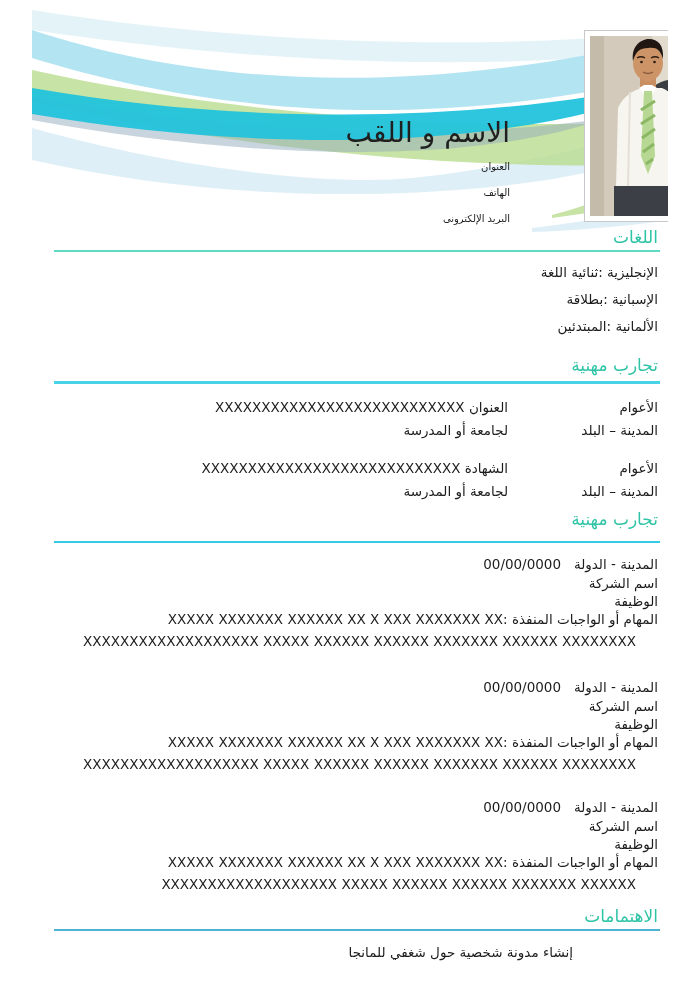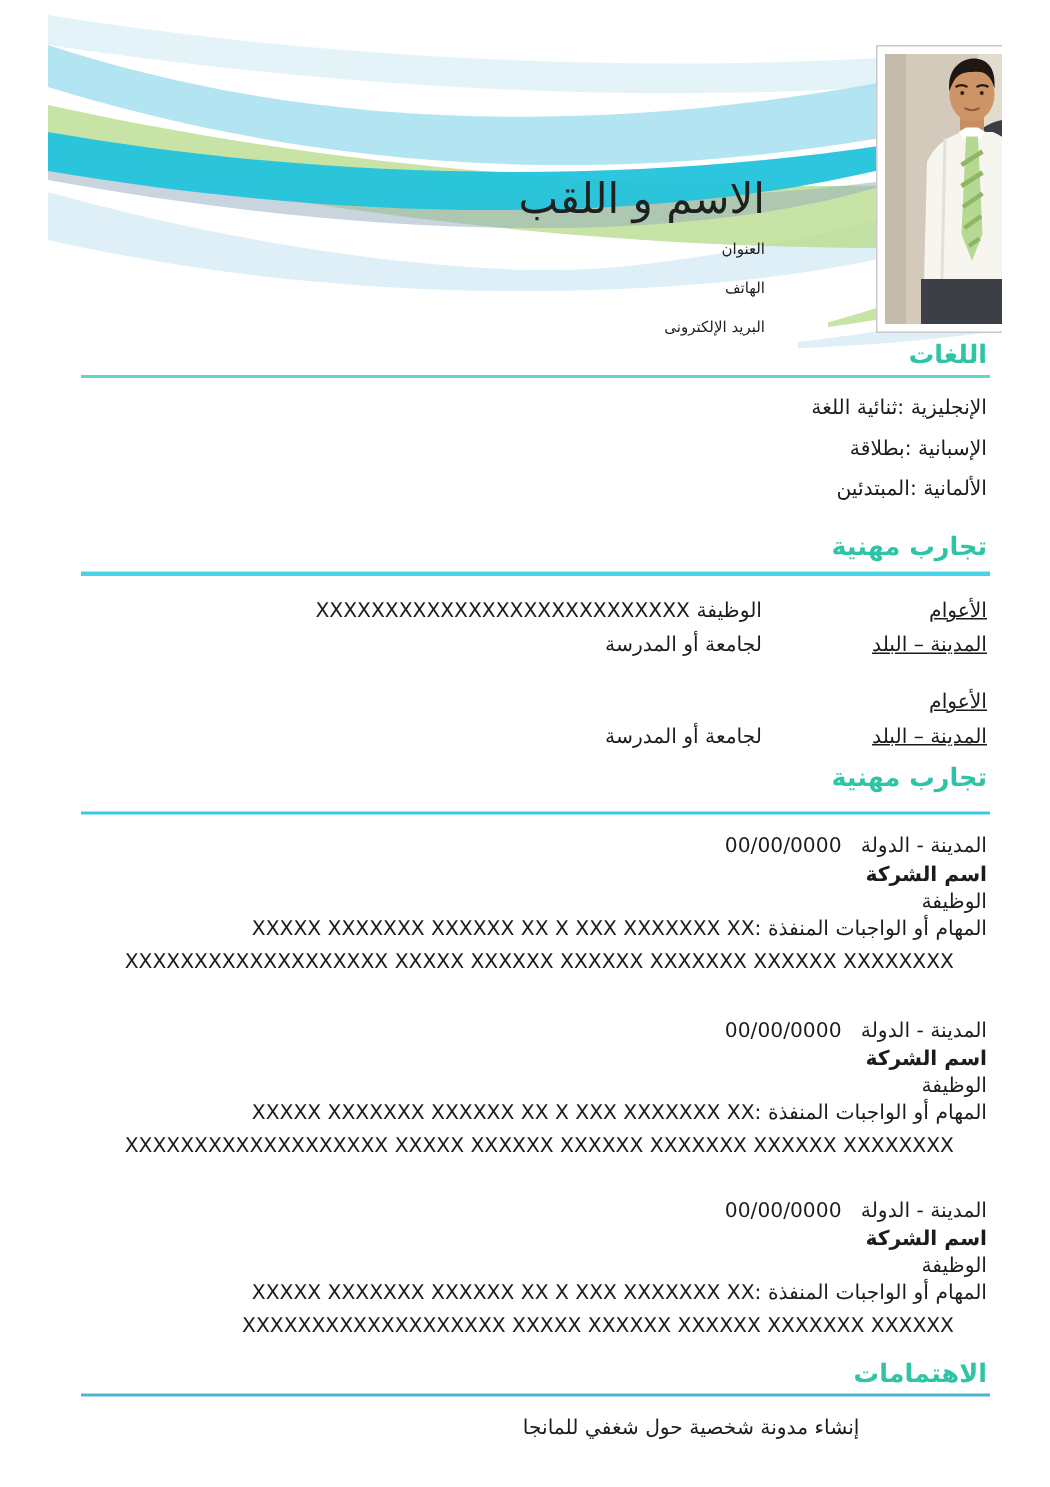--- a/index.html
+++ b/index.html
@@ -18,34 +18,34 @@
   .w-gray{fill:#93abbe;opacity:.5;}
   .w-cyan{fill:var(--wave-cyan,#23c3dc);opacity:.95;}
   .photo-frame{
     position:absolute;left:552px;top:30px;width:120px;height:180px;
     background:#fff;border:1px solid #c9c9c9;padding:5px;
   }
   .name{font-size:28px;color:#1f1f1f;font-family:"DejaVu Serif","DejaVu Sans",serif;}
   .contact{right:158px;top:154px;text-align:right;font-size:10px;line-height:26px;}
   .job-title{left:84px;top:177px;font-size:16.5px;font-weight:bold;color:#111;}
   
-  .sec-title{font-size:17px;font-weight:bold;color:var(--accent,#2fc4a6);}
+  .sec-title{font-size:17px;font-weight:normal;color:var(--accent,#2fc4a6);}
   .rule{position:absolute;left:22px;right:8px;}
   .r1{height:2px;background:var(--rule-languages,#5ed9c3);}
   .r2{height:3px;background:var(--rule-experience1,#49d3e9);}
   .r3{height:2px;background:var(--rule-experience2,#35cbe4);}
   .r4{height:2px;background:var(--rule-interests,#4fb3d1);}
   .body-line{font-size:13.5px;}
   .edu-entry{position:absolute;left:0;right:0;height:50px;}
-  .edu-label{position:absolute;right:10px;font-size:13.5px;white-space:nowrap;direction:rtl;text-decoration:underline;}
+  .edu-label{position:absolute;right:10px;font-size:13.5px;white-space:nowrap;direction:rtl;}
   .edu-value{position:absolute;right:160px;font-size:13.5px;white-space:nowrap;direction:rtl;}
   .row2{top:23px;text-align:right;}
   .exp-entry{position:absolute;left:0;right:0;height:100px;}
   .exp-line{position:absolute;right:10px;font-size:13.5px;white-space:nowrap;direction:rtl;}
-  .bold{font-weight:bold;}
+  .bold{font-weight:normal;}
 </style>
 </head>
 <body>
 
 <div class="page">
 
   <svg class="waves" width="700" height="340" viewBox="0 0 700 340" preserveAspectRatio="none" aria-hidden="true">
     <path class="w-pale" d="M0,10 C150,34 420,60 700,26 L700,44 C420,82 150,52 0,30 Z"></path>
     <path class="w-lblue" d="M0,30 C170,86 400,104 700,22 L700,60 C400,142 170,110 0,58 Z"></path>
     <path class="w-pale2" d="M700,105 C560,150 460,170 380,178 C300,186 150,170 0,128 L0,160 C160,196 320,200 450,188 C560,178 650,150 700,132 Z"></path>
@@ -99,26 +99,27 @@
   <div class="rule r1" style="top:250px;"></div>
   <div class="abs rtl body-line" style="right:10px;top:264px;">الإنجليزية :ثنائية اللغة</div>
   <div class="abs rtl body-line" style="right:10px;top:291px;text-align:center;">الإسبانية :بطلاقة</div>
   <div class="abs rtl body-line" style="right:10px;top:318px;">الألمانية :المبتدئين</div>
 
   <div class="abs rtl sec-title" style="right:10px;top:355px;">تجارب مهنية</div>
   <div class="rule r2" style="top:381px;"></div>
 
   <div class="edu-entry" style="top:399px;">
     <span class="edu-label">الأعوام</span>
-    <span class="edu-value">الوظيفة XXXXXXXXXXXXXXXXXXXXXXXXXXX</span>
+    <span class="edu-value">العنوان XXXXXXXXXXXXXXXXXXXXXXXXXXX</span>
     <span class="edu-label row2">المدينة – البلد</span>
     <span class="edu-value row2">لجامعة أو المدرسة</span>
   </div>
   <div class="edu-entry" style="top:460px;">
     <span class="edu-label">الأعوام</span>
+    <span class="edu-value">الشهادة XXXXXXXXXXXXXXXXXXXXXXXXXXXX</span>
     <span class="edu-label row2">المدينة – البلد</span>
     <span class="edu-value row2">لجامعة أو المدرسة</span>
   </div>
 
   <div class="abs rtl sec-title" style="right:10px;top:509px;">تجارب مهنية</div>
   <div class="rule r3" style="top:541px;"></div>
 
   <div class="exp-entry" style="top:556px;">
     <span class="exp-line" style="top:0;">المدينة - الدولة &nbsp; 00/00/0000</span>
     <span class="exp-line bold" style="top:19px;">اسم الشركة</span>

